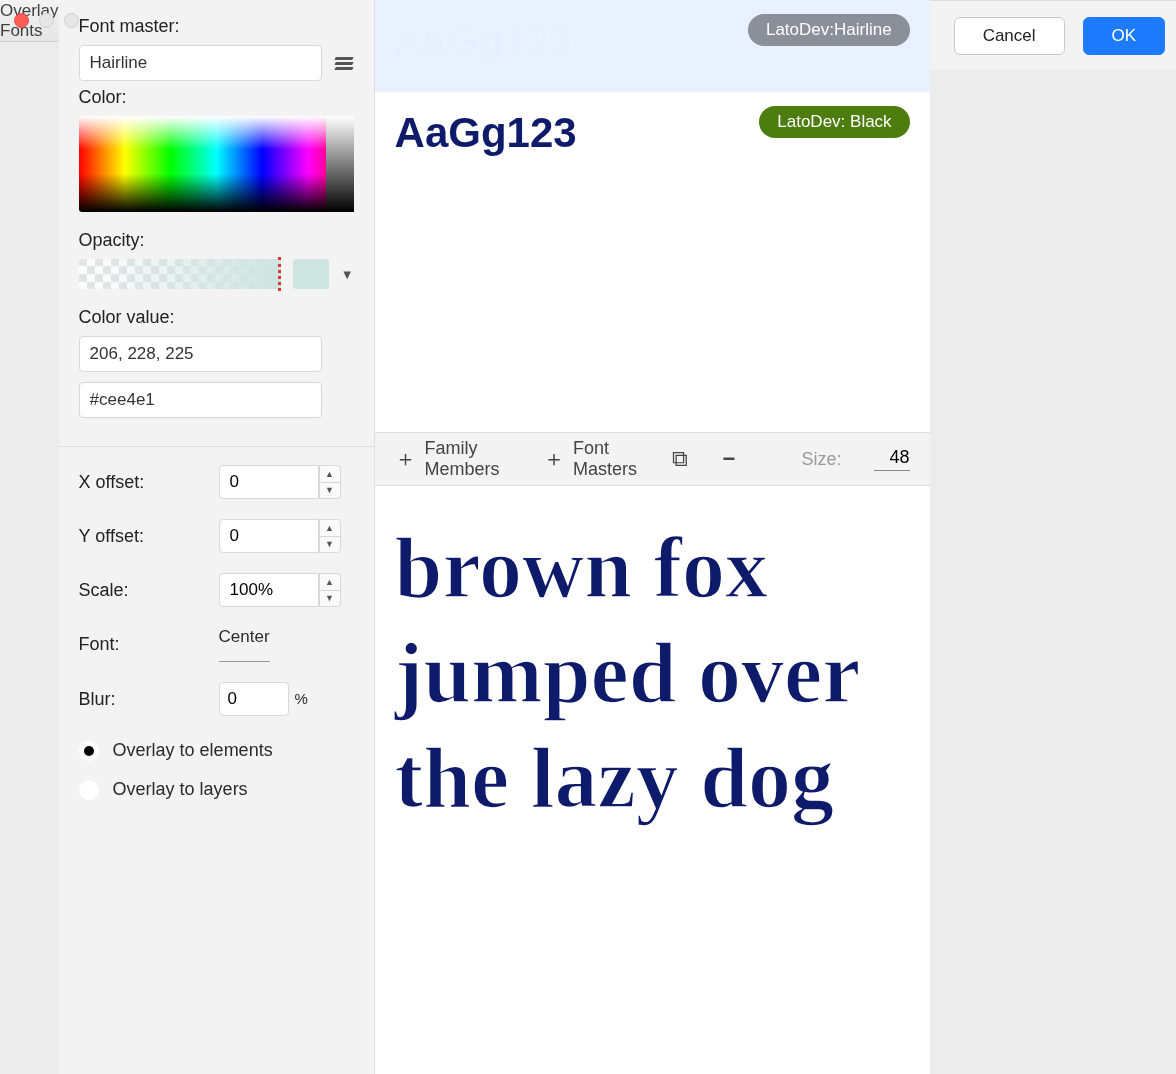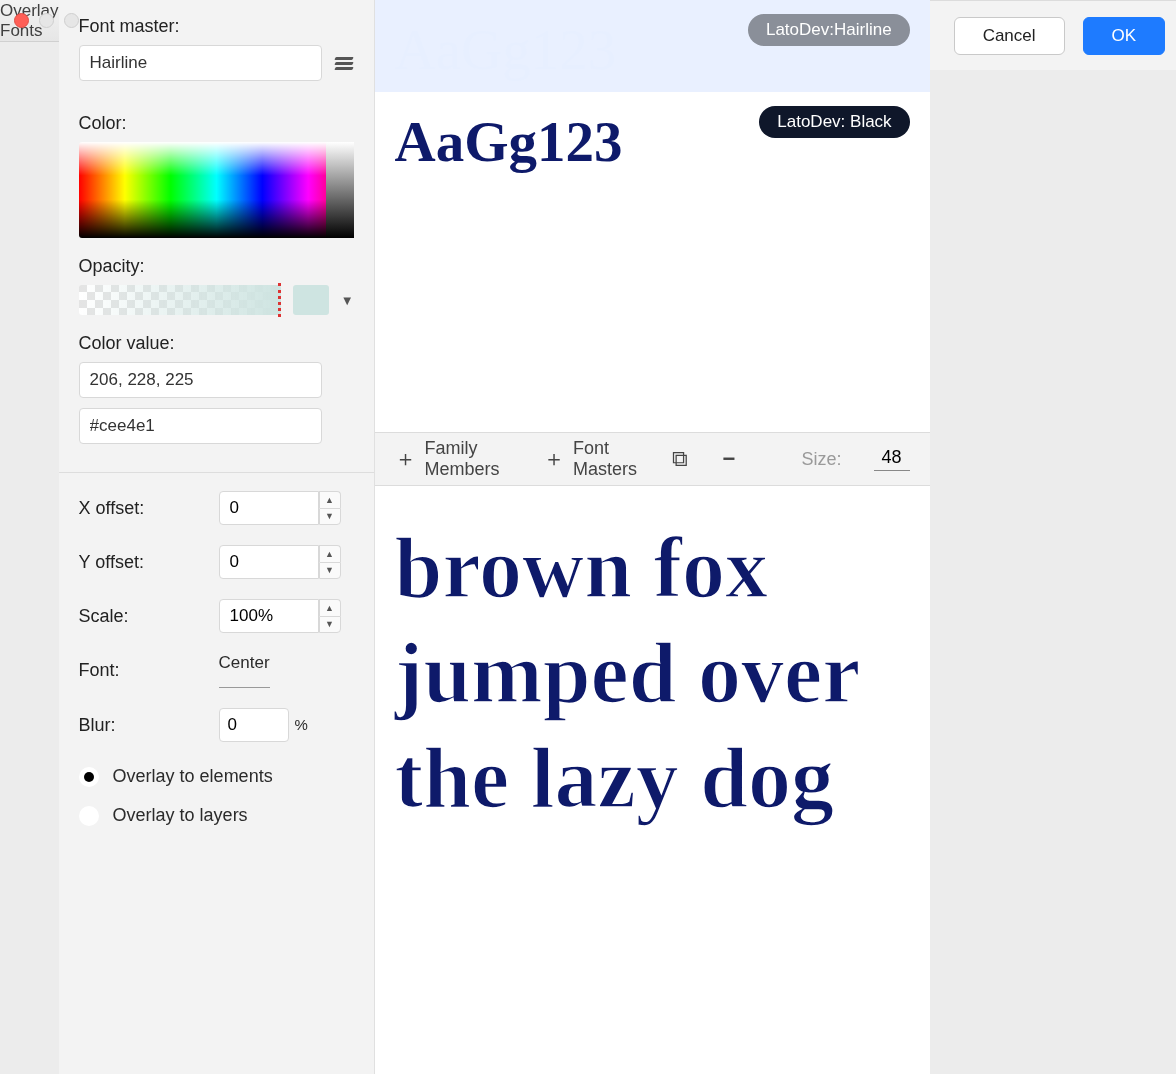--- a/index.html
+++ b/index.html
@@ -33,21 +33,21 @@
   
   .sidebar {
     width: 316px;
     background:#f3f3f3;
     border-right:1px solid #e0e0e0;
     padding:16px 20px 20px 20px;
     display:flex; flex-direction:column;
     overflow:hidden;
   }
   .label { font-size:18px; color:#222; margin-bottom:8px; }
-  .row-top { display:flex; align-items:center; gap:12px; margin-bottom:32px; }
+  .row-top { display:flex; align-items:center; gap:12px; margin-bottom:6px; }
   .field {
     background:#fff; border:1px solid #d8d8d8; border-radius:4px;
     height:36px; padding:4px 10px; font-size:17px; color:#333;
     flex:1;
   }
   .layers-icon { width:24px; height:24px; display:flex; flex-direction:column; gap:2px; align-items:center; justify-content:center; }
   .layers-icon span { display:block; width:18px; height:3px; background:#555; transform:skewX(-25deg); border-radius:1px; }
   .colorpicker {
     height:96px; width:100%;
     background:
@@ -85,40 +85,40 @@
   .radios { margin-top:24px; display:flex; flex-direction:column; gap:18px;text-align:center; }
   .radio { display:flex; align-items:center; gap:14px; font-size:18px; }
   .radiodot { width:20px; height:20px; border-radius:50%; background:#fff; display:flex; align-items:center; justify-content:center; }
   .radiodot.sel::after { content:""; width:10px; height:10px; background:#000; border-radius:50%; }
 
   
   .main { flex:1; display:flex; flex-direction:column; background:#fff; min-width:0; }
   .preview-list { display:flex; flex-direction:column; }
   .preview-row { position:relative; padding:16px 20px 0 20px; min-height:92px; }
   .preview-row.sel { background:#e9f0ff; }
-  .sample { font-family: Liberation Serif, serif; font-size:57px; line-height:1.2; }
+  .sample { font-family: Liberation Sans, sans-serif; font-size:42px; line-height:1.2; }
   .sample.hairline { font-weight:100; color:#e7efff; }
   .sample.black { font-weight:900; color:#0e1a6a; }
   .pill {
     position:absolute; right:20px; top:14px;
-    background:#0f172a; color:#fff; border-radius:18px;
+    background:#4d7c0f; color:#fff; border-radius:18px;
     padding:6px 18px; font-size:17px;
   }
   .preview-row.sel .pill { background:#8a8f99; }
 
   .toolbar {
     display:flex; align-items:center;
     background:#f3f3f3; border-top:1px solid #dcdcdc; border-bottom:1px solid #dcdcdc;
     height:54px; padding:0 20px; gap:32px; color:#444; font-size:18px;
   }
   .toolsp { flex:1; }
   .tool { display:flex; align-items:center; gap:8px; cursor:default; }
   .plus, .iconbtn { font-size:22px; color:#444; }
   .iconbtn { width:24px; text-align:center; }
-  .sizefield { border:0; border-bottom:1px solid #888; width:36px; font-size:18px; text-align:center; background:transparent; padding-bottom:2px; }
+  .sizefield { border:0; border-bottom:1px solid #888; width:36px; font-size:18px; text-align:right; background:transparent; padding-bottom:2px; }
 
   .canvas {
     flex:1; padding:30px 20px; overflow:hidden;
   }
   .canvas-text {
     font-family: Liberation Serif, serif; font-size:86px; font-weight:900; line-height:1.22;
     color:#0e1a6a;
     -webkit-text-stroke: 1.6px #fff;
   }
 

